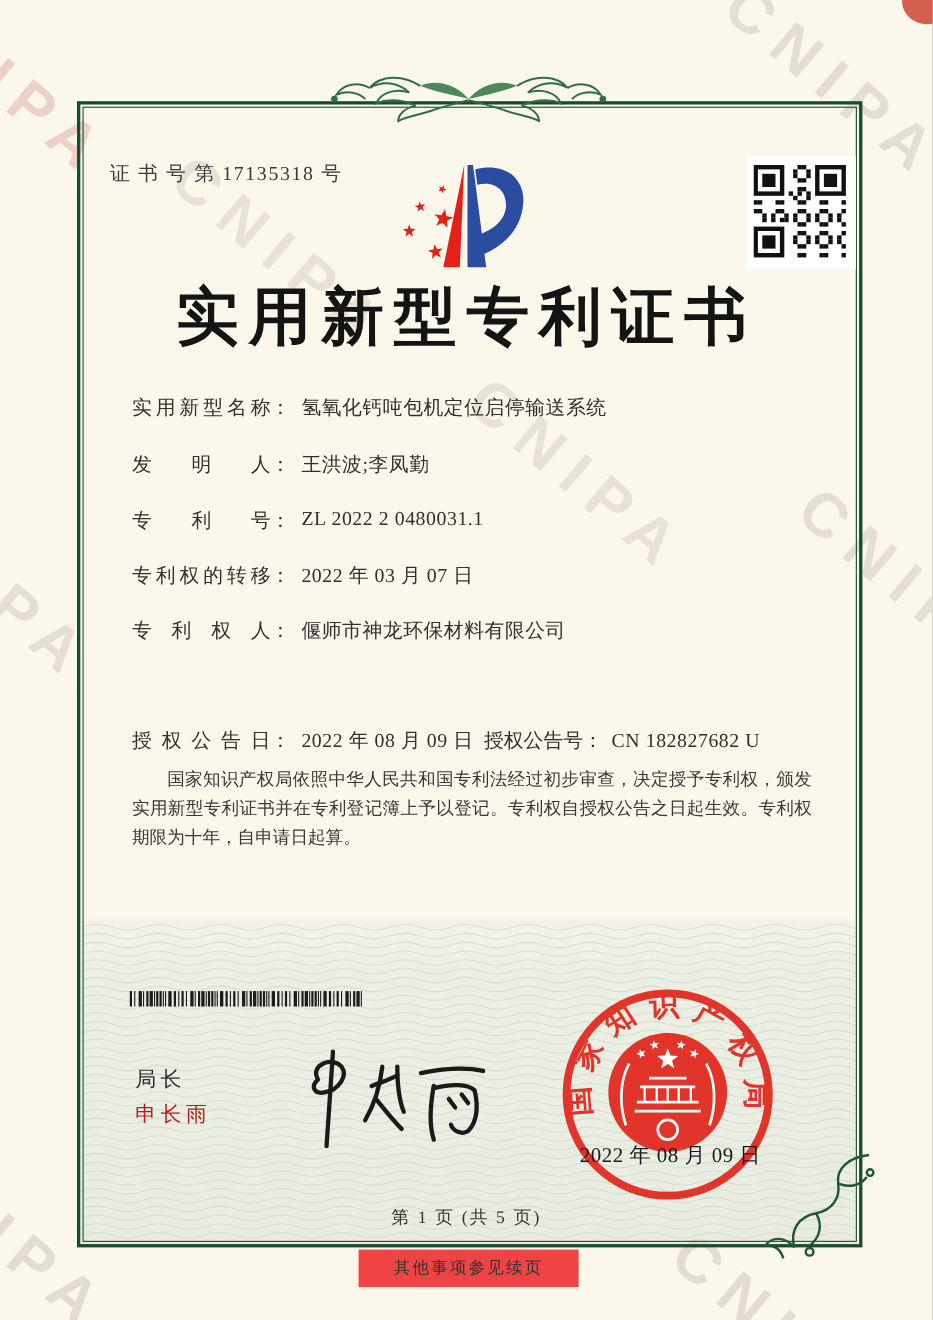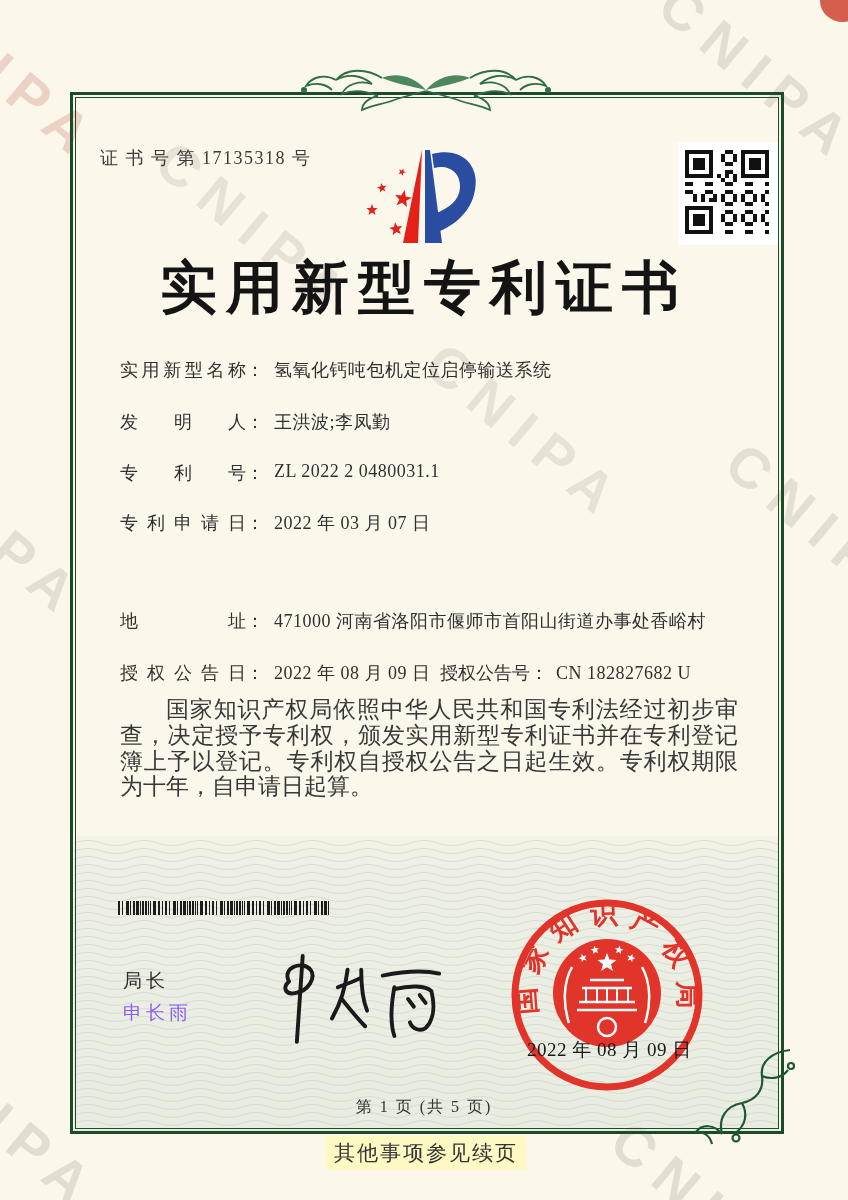--- a/index.html
+++ b/index.html
@@ -34,34 +34,34 @@
   #cert-no{left:100px;top:146px;font-size:18px;letter-spacing:1.5px;color:#3a3a3a;}
   #qr-box{left:678px;top:142px;width:100px;height:103px;background:#fff;}
   #qr-box svg{margin:8px 0 0 7px;}
   #doc-title{left:70px;top:250px;width:708px;text-align:center;
     font-size:57px;font-weight:bold;letter-spacing:9px;color:#141414;white-space:nowrap;}
   .frow{left:120px;width:640px;font-size:18px;color:#303030;white-space:nowrap;}
   .flabel{display:inline-block;width:126px;text-align:justify;text-align-last:justify;vertical-align:top;}
   .fcolon{display:inline-block;vertical-align:top;}
   .fvalue{display:inline-block;margin-left:10px;vertical-align:top;letter-spacing:0.5px;}
   #grant-b{position:absolute;left:320px;top:0;white-space:nowrap;}
-  #paras{left:120px;top:697px;width:618px;font-size:23px;line-height:25.8px;
+  #paras{left:120px;top:697px;width:618px;font-size:16px;line-height:25.8px;
     text-align:justify;color:#383838;}
   #paras p{margin:0;text-indent:2em;}
   #barcode{left:118px;top:901px;width:220px;height:14px;font-size:0;white-space:nowrap;}
   #barcode i{display:inline-block;height:100%;background:#1c1c1c;}
   #signer-title{left:123px;top:968px;font-size:19px;letter-spacing:4px;color:#2d2d2d;}
-  #signer-name{left:123px;top:1000px;font-size:19px;letter-spacing:4px;color:#8b5cf6;}
+  #signer-name{left:123px;top:1000px;font-size:19px;letter-spacing:4px;color:#b91c1c;}
   #sig{left:252px;top:948px;}
   #seal{left:505px;top:890px;z-index:5;}
   #seal-date{left:527px;top:1037px;font-size:19px;letter-spacing:0.5px;color:#181818;z-index:6;}
   #page-no{left:70px;top:1097px;width:708px;text-align:center;font-size:16px;
     letter-spacing:2px;color:#333;}
-  #cont-note{left:326px;top:1136px;width:200px;height:34px;background:#fef9c3;
-    text-align:center;line-height:34px;font-size:21px;color:#333;letter-spacing:2px;z-index:5;}
+  #cont-note{left:326px;top:1136px;width:200px;height:34px;background:#ef4444;
+    text-align:center;line-height:34px;font-size:15px;color:#333;letter-spacing:2px;z-index:5;}
   #corner-red{position:absolute;left:820px;top:-20px;width:46px;height:42px;border-radius:50%;
     background:#cd4431;opacity:.85;z-index:2;}
 </style>
 </head>
 <body>
 
 <div id="page">
 
   <div class="wm" style="left:-70px;top:-30px;color:#ebd2c5;">CNIPA</div>
   <div class="wm" style="left:688px;top:-28px;color:#e4ded2;">CNIPA</div>
@@ -259,24 +259,24 @@
   <div class="ct frow" style="top:358px;">
     <span class="flabel">实用新型名称</span><span class="fcolon">：</span><span class="fvalue">氢氧化钙吨包机定位启停输送系统</span>
   </div>
   <div class="ct frow" style="top:410px;">
     <span class="flabel">发明人</span><span class="fcolon">：</span><span class="fvalue">王洪波;李凤勤</span>
   </div>
   <div class="ct frow" style="top:461px;">
     <span class="flabel">专利号</span><span class="fcolon">：</span><span class="fvalue">ZL 2022 2 0480031.1</span>
   </div>
   <div class="ct frow" style="top:511px;">
-    <span class="flabel">专利申请日</span><span class="fcolon">：</span><span class="fvalue">2022 年 03 月 07 日</span>
-  </div>
-  <div class="ct frow" style="top:609px;">
-    <span class="flabel">地址</span><span class="fcolon">：</span><span class="fvalue">471000 河南省洛阳市偃师市首阳山街道办事处香峪村</span>
+    <span class="flabel">专利权的转移</span><span class="fcolon">：</span><span class="fvalue">2022 年 03 月 07 日</span>
+  </div>
+  <div class="ct frow" style="top:561px;">
+    <span class="flabel">专利权人</span><span class="fcolon">：</span><span class="fvalue">偃师市神龙环保材料有限公司</span>
   </div>
 
   <div class="ct frow" style="top:661px;position:absolute;">
     <span class="flabel">授权公告日</span><span class="fcolon">：</span><span class="fvalue">2022 年 08 月 09 日</span>
     <span id="grant-b">
       <span>授权公告号</span><span>：</span><span style="margin-left:8px;letter-spacing:0.5px;">CN 182827682 U</span>
     </span>
   </div>
 
   <div class="ct" id="paras">

